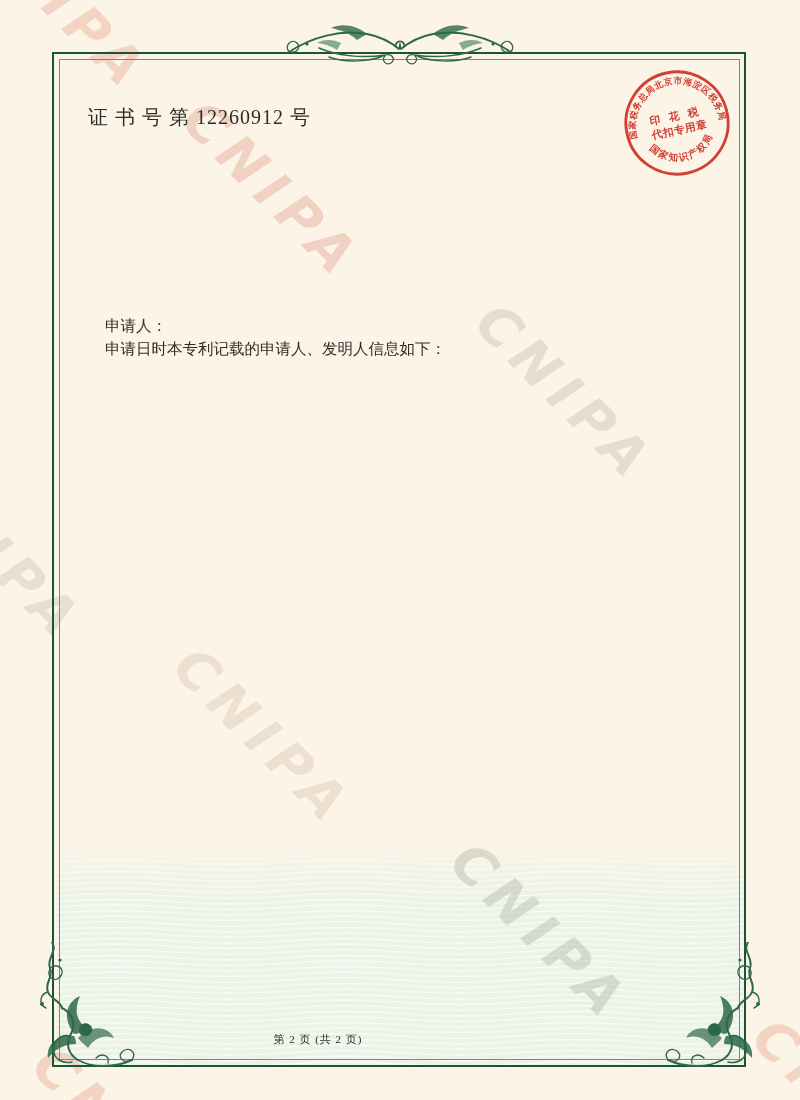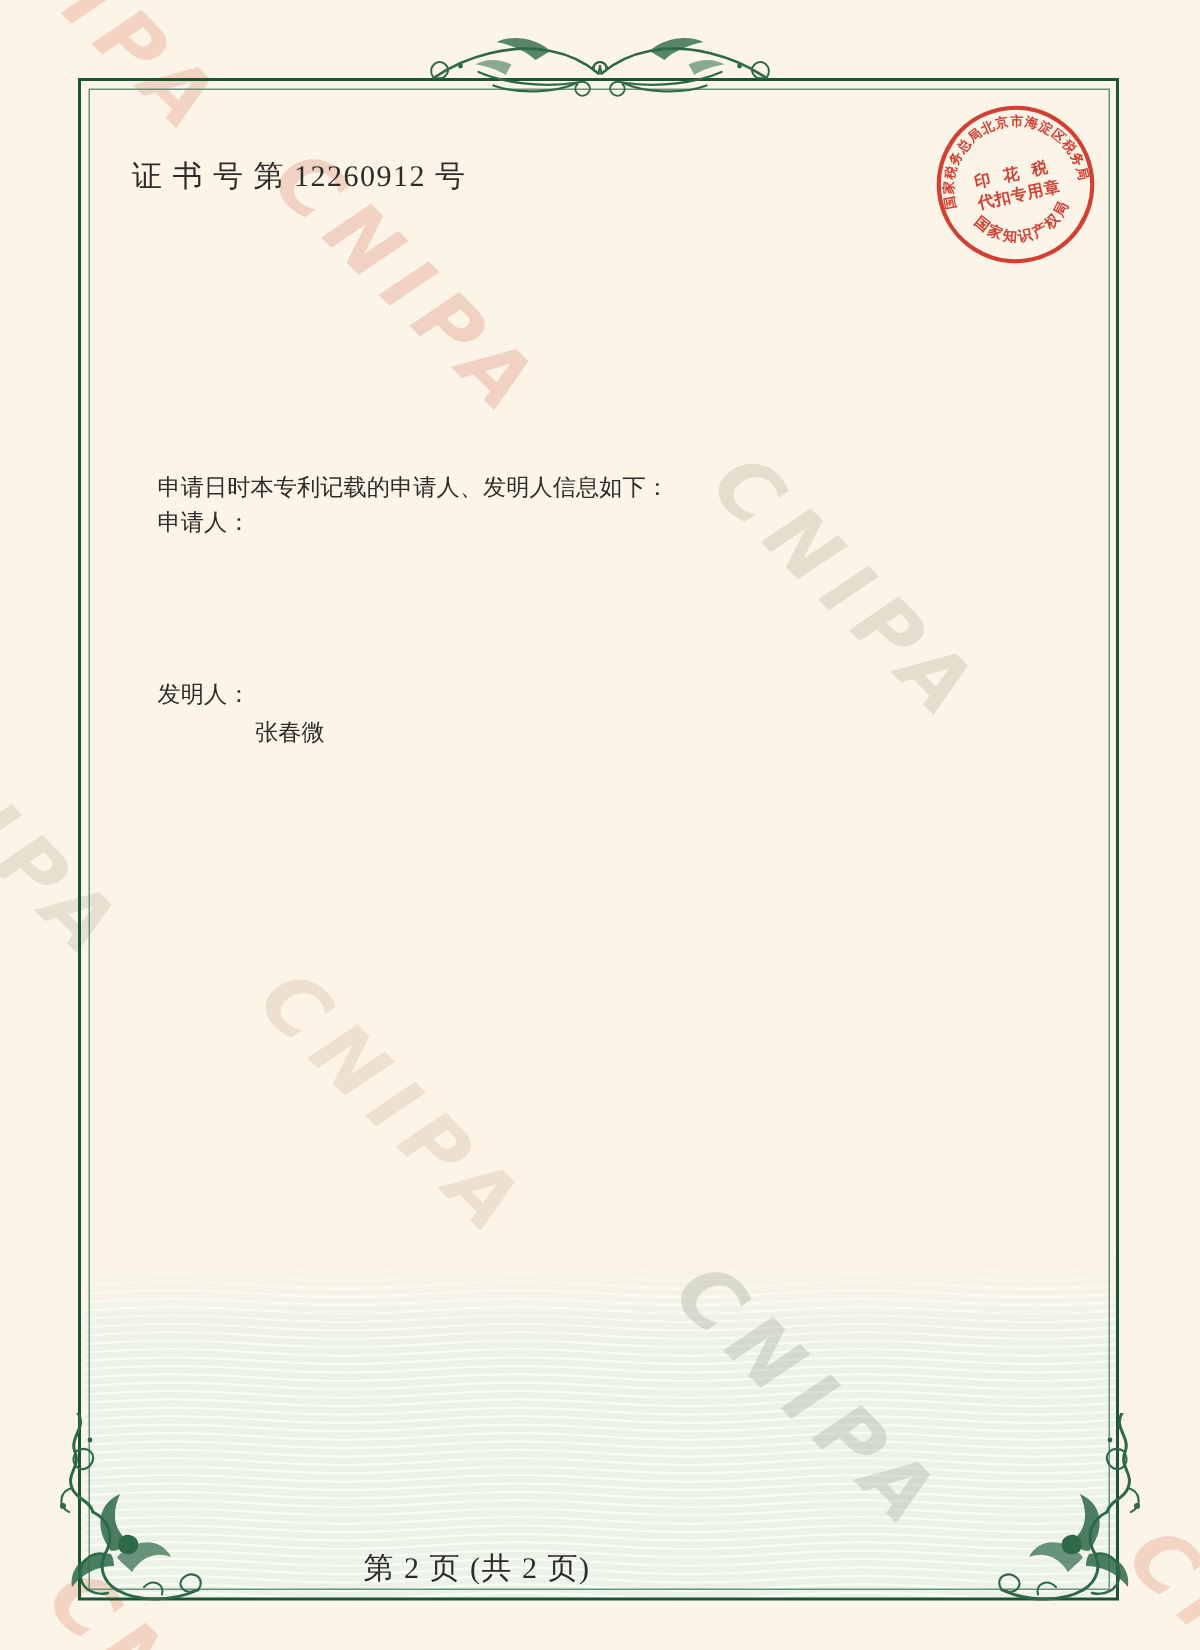--- a/index.html
+++ b/index.html
@@ -33,21 +33,21 @@
   #cert-no{left:88px;top:104px;font-size:20px;letter-spacing:1px;}
   #fee-para{left:74px;top:217px;width:650px;font-size:15.5px;line-height:26px;}
   #fee-line1{display:block;text-indent:32px;}
   #fee-line2{display:block;}
   #info-block{left:74px;top:314px;font-size:15.5px;line-height:23px;}
   #info-heading,#applicant-label{display:block;padding-left:31px;}
   #applicant-name{display:block;padding-left:96px;}
   #inventor-block{left:74px;top:452px;font-size:15.5px;line-height:24.5px;}
   #inventor-label{display:block;padding-left:31px;}
   #inventor-name{display:block;padding-left:96px;}
-  #page-footer{left:0;top:1032px;width:636px;text-align:center;font-size:20px;letter-spacing:1px;color:#2a2a2a;}
+  #page-footer{left:0;top:1032px;width:636px;text-align:center;font-size:11px;letter-spacing:1px;color:#2a2a2a;}
 
   
   #seal{position:absolute;left:621px;top:67px;width:112px;height:112px;z-index:7;
         transform:rotate(-12deg);opacity:.93;}
   #seal text{font-family:"Liberation Serif","DejaVu Serif",serif;font-weight:bold;}
 </style>
 </head>
 <body>
 
 <div id="page">
@@ -132,28 +132,24 @@
       <circle cx="44" cy="18" r="1.6"></circle>
     </g>
   </svg>
 
   <div id="cert-no" class="txt">证 书 号 第 12260912 号</div>
 
   <div id="fee-para" class="txt">
   </div>
 
   <div id="info-block" class="txt">
+    <span id="applicant-label">申请人：</span>
     <span id="info-heading">申请日时本专利记载的申请人、发明人信息如下：</span>
-    <span id="applicant-label">申请人：</span>
   </div>
 
-  <div id="inventor-block" class="txt">
-    <span id="inventor-label">发明人：</span>
-    <span id="inventor-name">张春微</span>
-  </div>
 
   <div id="page-footer" class="txt">第 2 页 (共 2 页)</div>
 
   <svg id="seal" viewBox="0 0 110 110">
     <defs>
       <path id="arcTop" d="M 14.5 67 A 41.5 41.5 0 1 1 95.5 67"></path>
       <path id="arcBot" d="M 18 55 A 37 37 0 0 0 92 55"></path>
     </defs>
     <circle cx="55" cy="55" r="50.2" fill="none" stroke="#cf3226" stroke-width="2.8"></circle>
     <text font-size="8.6" fill="#cf3226" letter-spacing="0.6">

